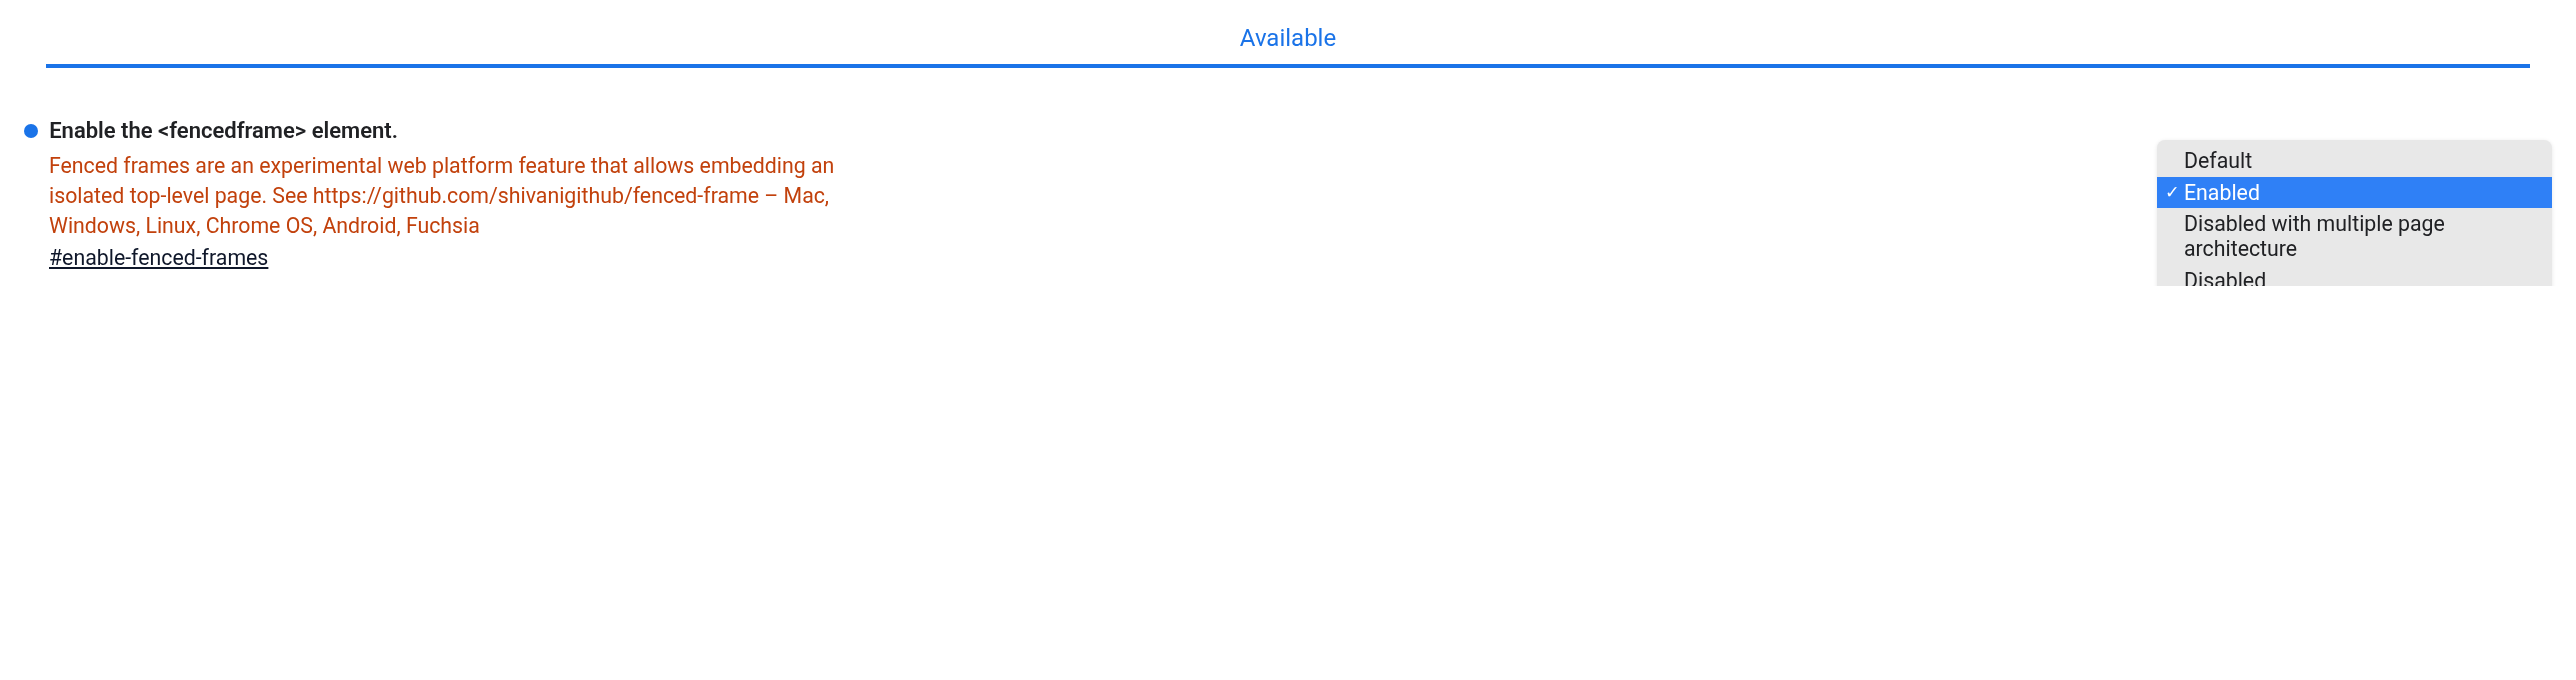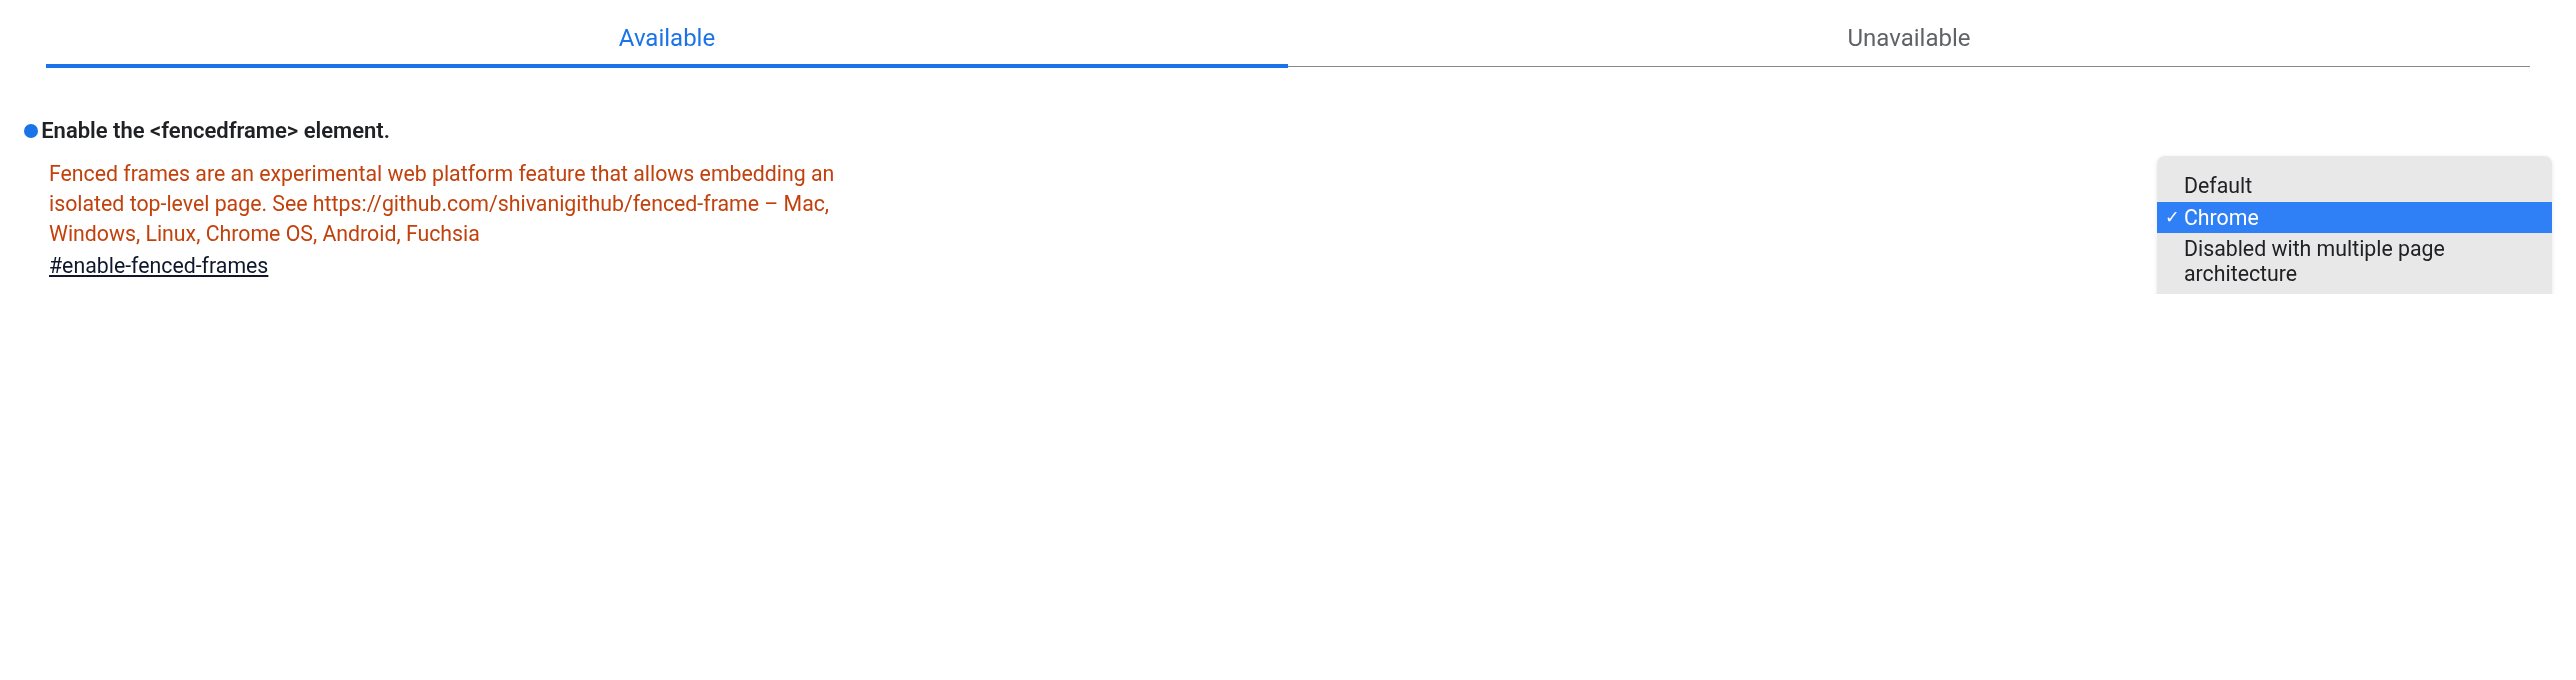--- a/index.html
+++ b/index.html
@@ -40,22 +40,22 @@
       gap: 14.2px;
       position: relative;
     }
     .flag-text {
       flex: 1;
       max-width: 813px;
     }
     .flag-title-row {
       display: flex;
       align-items: center;
-      gap: 3px;
-      margin-bottom: 16px;
+      gap: 11px;
+      margin-bottom: 8px;
     }
     .dot {
       width: 14.2px; height: 14.2px;
       border-radius: 50%;
       background: #1a73e8;
       flex-shrink: 0;
     }
     .flag-title {
       font-weight: 600;
       font-size: 22px;
@@ -71,25 +71,25 @@
     .flag-hash {
       margin-left: 25px;
       color: #0f172a;
       text-decoration: underline;
       font-size: 21.3px;
       cursor: pointer;
     }
     .dropdown {
       position: absolute;
       right: 0;
-      top: 38px;
+      top: 22px;
       width: 395px;
       background: #e8e8e8;
       border-radius: 8px;
-      padding: 14px 0;
+      padding: 5px 0;
       box-shadow: 0 1.6px 4.7px rgba(0,0,0,0.1);
       font-size: 21.3px;
     }
     .dropdown-option {
       padding: 3.2px 17.4px 3.2px 27px;
       color: #202124;
       cursor: pointer;
       position: relative;
     }
     .dropdown-option.selected {
@@ -103,36 +103,35 @@
       transform: translateY(-50%);
       font-size: 17.4px;
       color: #fff;
     }
   </style>
 </head>
 <body>
 
 <div class="tabs">
   <div class="tab active">Available</div>
-  <div class="tab">Unavailable</div>
 </div>
 
 <div class="flag-entry">
   <div class="flag-text">
     <div class="flag-title-row">
       <span class="dot"></span>
       <span class="flag-title">Enable the &lt;fencedframe&gt; element.</span>
     </div>
     <div class="flag-desc">Fenced frames are an experimental web platform feature that allows embedding an isolated top-level page. See https://github.com/shivanigithub/fenced-frame – Mac, Windows, Linux, Chrome OS, Android, Fuchsia</div>
     <div class="flag-hash">#enable-fenced-frames</div>
   </div>
 
   <div class="dropdown">
     <div class="dropdown-option">Default</div>
     <div class="dropdown-option selected">
       <span class="checkmark">✓</span>
-      <span>Chrome</span>
+      <span>Enabled</span>
     </div>
     <div class="dropdown-option">Disabled with multiple page architecture</div>
     <div class="dropdown-option">Disabled</div>
   </div>
 </div>
 
 
 </body></html>

